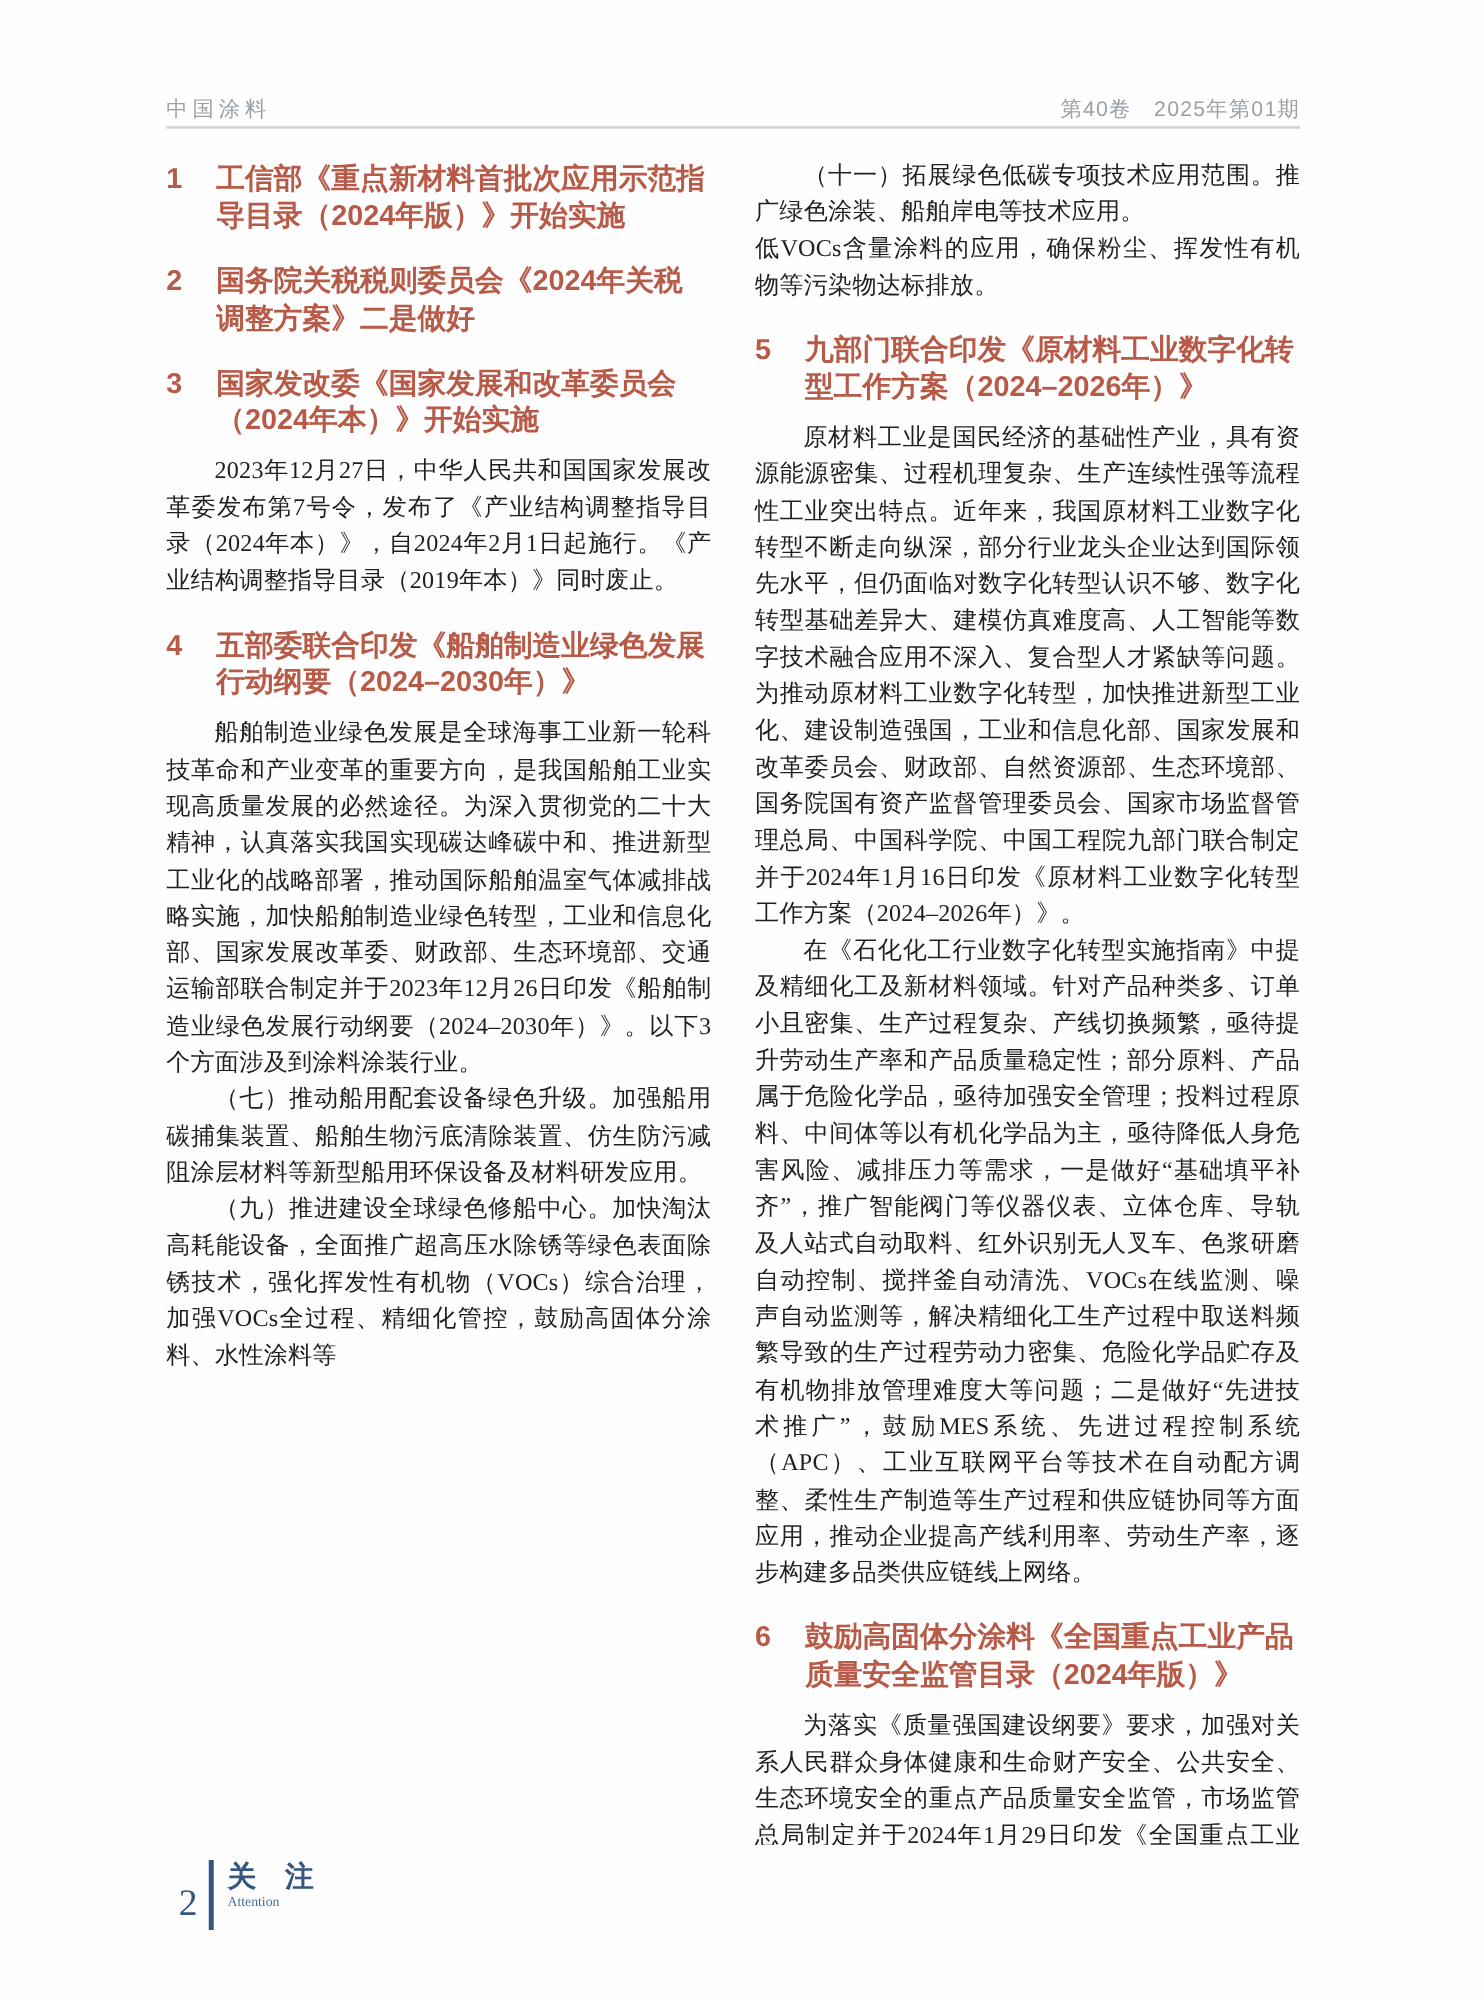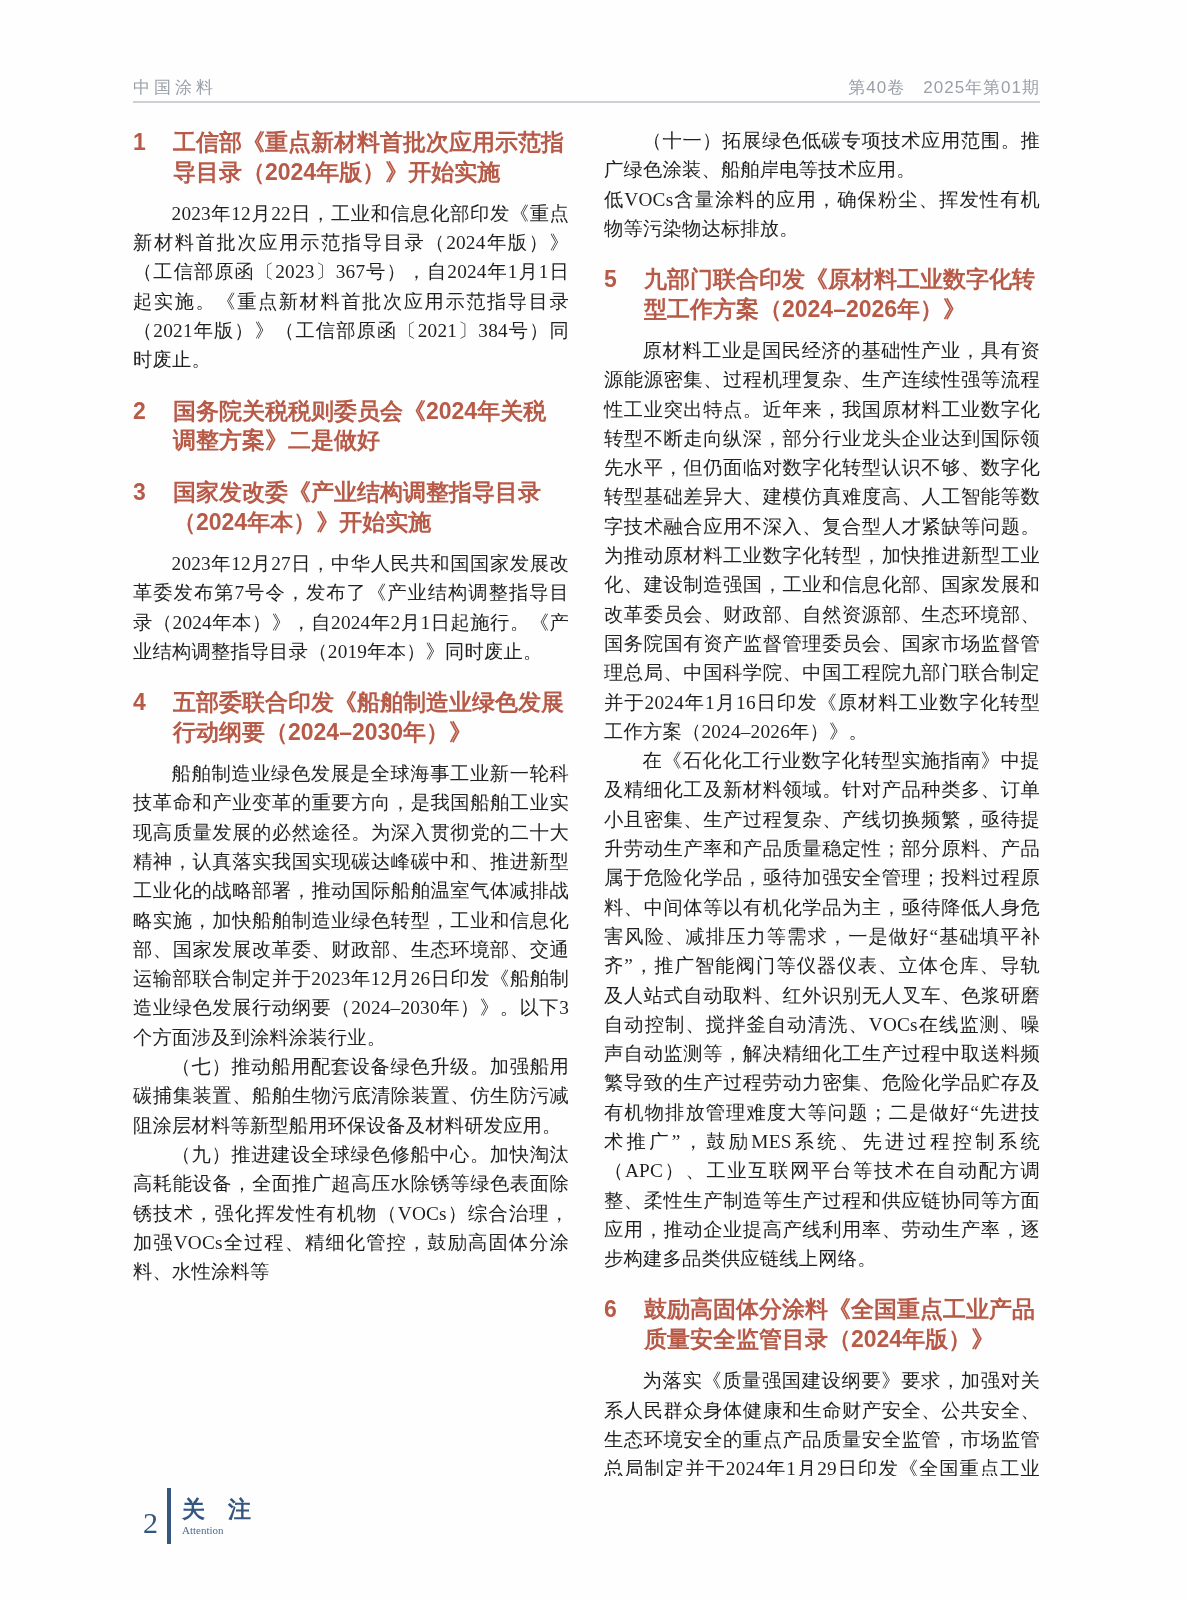--- a/index.html
+++ b/index.html
@@ -84,21 +84,21 @@
     margin-right: 9px;
     margin-bottom: 6px;
   }
   .footer-bar {
     width: 4px;
     height: 56px;
     background: #35567f;
     margin-right: 11px;
     flex: none;
   }
-  .footer-labels { display: flex; flex-direction: column; justify-content: center; }
+  .footer-labels { display: flex; flex-direction: column; }
   .footer-cn {
     font-family: "Liberation Sans", sans-serif;
     font-weight: bold;
     font-size: 23px;
     line-height: 1.2;
   }
   .footer-en {
     font-size: 11px;
     line-height: 1.1;
     color: #4a6c94;
@@ -115,30 +115,29 @@
   </div>
   <div class="header-rule"></div>
 
   <div class="content">
 
     <div class="col">
       <div class="heading first">
         <span class="hnum">1</span>
         <span class="htitle">工信部《重点新材料首批次应用示范指导目录（2024年版）》开始实施</span>
       </div>
-      <p class="para">2023年12月22日，工业和信息化部印发《重点新材料首批次应用示范指导目录（2024年版）》（工信部原函〔2023〕367号），自2024年1月1日起实施。《重点新材料首批次应用示范指导目录（2021年版）》（工信部原函〔2021〕384号）同时废止。</p>
 
       <div class="heading">
         <span class="hnum">2</span>
         <span class="htitle">国务院关税税则委员会《2024年关税调整方案》二是做好</span>
       </div>
 
       <div class="heading">
         <span class="hnum">3</span>
-        <span class="htitle">国家发改委《产业结构调整指导目录（2024年本）》开始实施</span>
+        <span class="htitle">国家发改委《国家发展和改革委员会（2024年本）》开始实施</span>
       </div>
       <p class="para">2023年12月27日，中华人民共和国国家发展改革委发布第7号令，发布了《产业结构调整指导目录（2024年本）》，自2024年2月1日起施行。《产业结构调整指导目录（2019年本）》同时废止。</p>
 
       <div class="heading">
         <span class="hnum">4</span>
         <span class="htitle">五部委联合印发《船舶制造业绿色发展行动纲要（2024–2030年）》</span>
       </div>
       <p class="para">船舶制造业绿色发展是全球海事工业新一轮科技革命和产业变革的重要方向，是我国船舶工业实现高质量发展的必然途径。为深入贯彻党的二十大精神，认真落实我国实现碳达峰碳中和、推进新型工业化的战略部署，推动国际船舶温室气体减排战略实施，加快船舶制造业绿色转型，工业和信息化部、国家发展改革委、财政部、生态环境部、交通运输部联合制定并于2023年12月26日印发《船舶制造业绿色发展行动纲要（2024–2030年）》。以下3个方面涉及到涂料涂装行业。</p>
       <p class="para">（七）推动船用配套设备绿色升级。加强船用碳捕集装置、船舶生物污底清除装置、仿生防污减阻涂层材料等新型船用环保设备及材料研发应用。</p>
       <p class="para">（九）推进建设全球绿色修船中心。加快淘汰高耗能设备，全面推广超高压水除锈等绿色表面除锈技术，强化挥发性有机物（VOCs）综合治理，加强VOCs全过程、精细化管控，鼓励高固体分涂料、水性涂料等</p>

